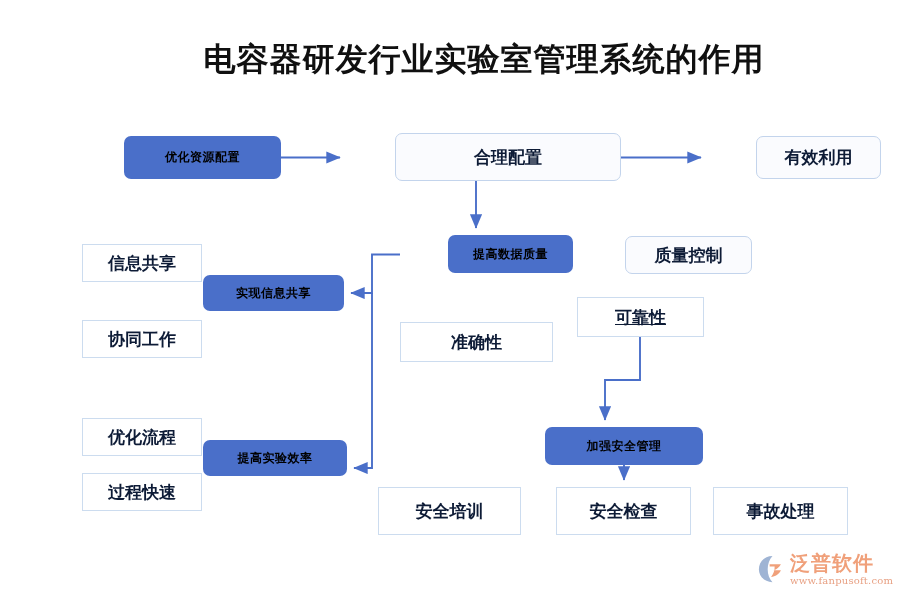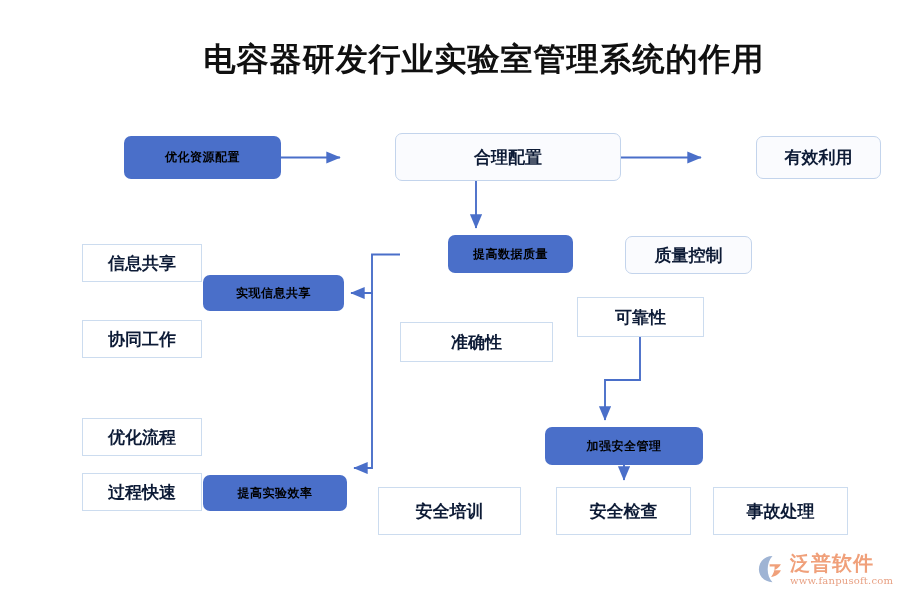--- a/index.html
+++ b/index.html
@@ -167,27 +167,27 @@
   <div class="node primary" style="left:400px; top:235px; width:125px; height:38px;margin-left:48px;">提高数据质量</div>
 
   <div class="node soft" style="left:577px; top:236px; width:127px; height:38px;">质量控制</div>
 
   <div class="node plain" style="left:82px; top:244px; width:120px; height:38px;">信息共享</div>
 
   <div class="node primary" style="left:203px; top:275px; width:141px; height:36px;">实现信息共享</div>
 
   <div class="node plain" style="left:400px; top:297px; width:153px; height:40px;margin-top:25px;">准确性</div>
 
-  <div class="node plain" style="left:577px; top:297px; width:127px; height:40px;">可靠性</div>
+  <div class="node plain" style="left:577px; top:297px; width:127px; height:40px;text-decoration:underline;">可靠性</div>
 
   <div class="node plain" style="left:82px; top:320px; width:120px; height:38px;">协同工作</div>
 
   <div class="node plain" style="left:82px; top:418px; width:120px; height:38px;">优化流程</div>
 
-  <div class="node primary" style="left:203px; top:475px; width:144px; height:36px;">提高实验效率</div>
+  <div class="node primary" style="left:203px; top:440px; width:144px; height:36px;">提高实验效率</div>
 
   <div class="node plain" style="left:82px; top:473px; width:120px; height:38px;">过程快速</div>
 
   <div class="node primary" style="left:545px; top:427px; width:158px; height:38px;">加强安全管理</div>
 
   <div class="node plain" style="left:378px; top:487px; width:143px; height:48px;">安全培训</div>
 
   <div class="node plain" style="left:713px; top:487px; width:135px; height:48px;">事故处理</div>
 
   <div class="node plain" style="left:556px; top:487px; width:135px; height:48px;">安全检查</div>

